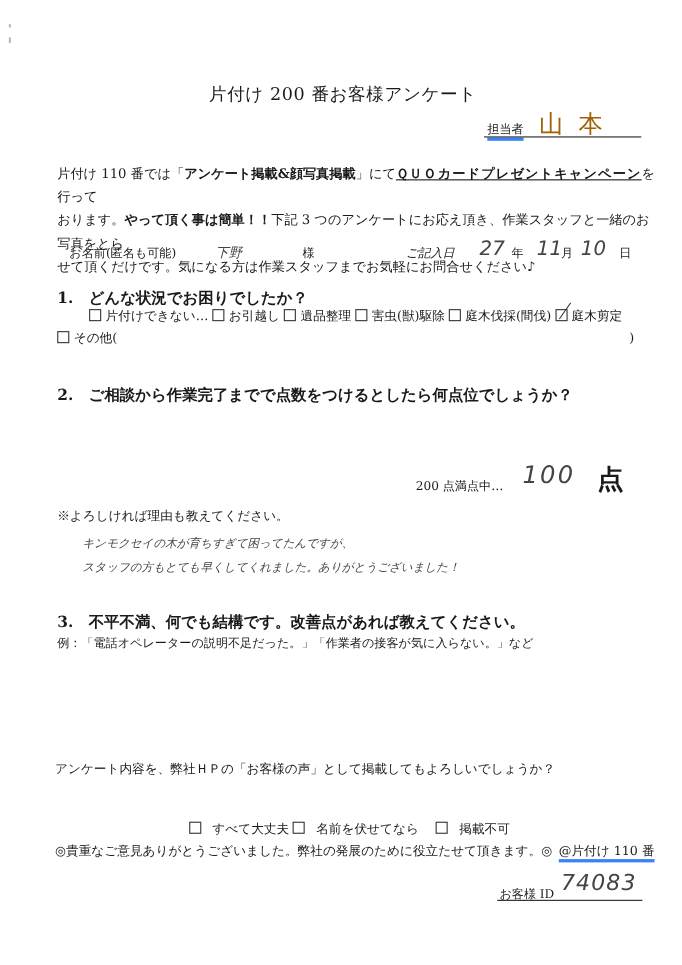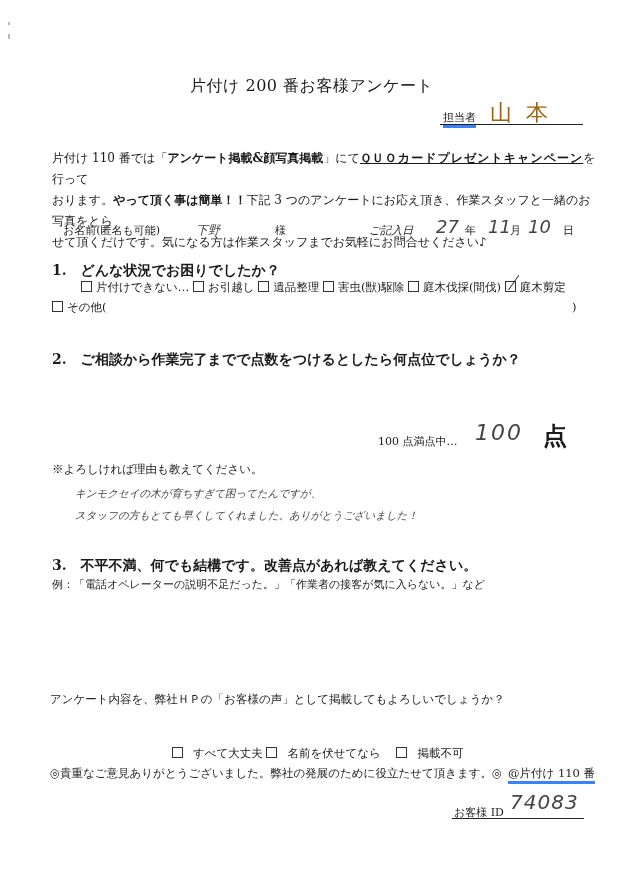--- a/index.html
+++ b/index.html
@@ -63,21 +63,21 @@
   <span><span class="box"></span><span>害虫(獣)駆除</span></span>
   <span><span class="box"></span><span>庭木伐採(間伐)</span></span>
   <span><span class="box checked"></span><span>庭木剪定</span></span>
 </div>
 <div class="abs opt" style="left:52px;top:300px;">
   <span class="box"></span><span>その他(</span>
 </div>
 <div class="abs opt" style="left:572px;top:300px;">)</div>
 
 <div class="abs q" style="left:52px;top:351px;">2.　ご相談から作業完了までで点数をつけるとしたら何点位でしょうか？</div>
-<div class="abs small" style="left:378px;top:434px;">100 点満点中…</div>
+<div class="abs small" style="left:378px;top:434px;">200 点満点中…</div>
 <div class="abs hand" style="left:475px;top:420px;font-size:22px;letter-spacing:2px;">100</div>
 <div class="abs score-big" style="left:543px;top:420px;">点</div>
 <div class="abs opt" style="left:52px;top:462px;">※よろしければ理由も教えてください。</div>
 <div class="abs hand" style="left:75px;top:487px;font-size:10.5px;">キンモクセイの木が育ちすぎて困ってたんですが、</div>
 <div class="abs hand" style="left:75px;top:509px;font-size:10.5px;">スタッフの方もとても早くしてくれました。ありがとうございました！</div>
 
 <div class="abs q" style="left:52px;top:557px;">3.　不平不満、何でも結構です。改善点があれば教えてください。</div>
 <div class="abs small" style="left:52px;top:577px;">例：「電話オペレーターの説明不足だった。」「作業者の接客が気に入らない。」など</div>
 
 <div class="abs opt" style="left:50px;top:692px;">アンケート内容を、弊社ＨＰの「お客様の声」として掲載してもよろしいでしょうか？</div>

